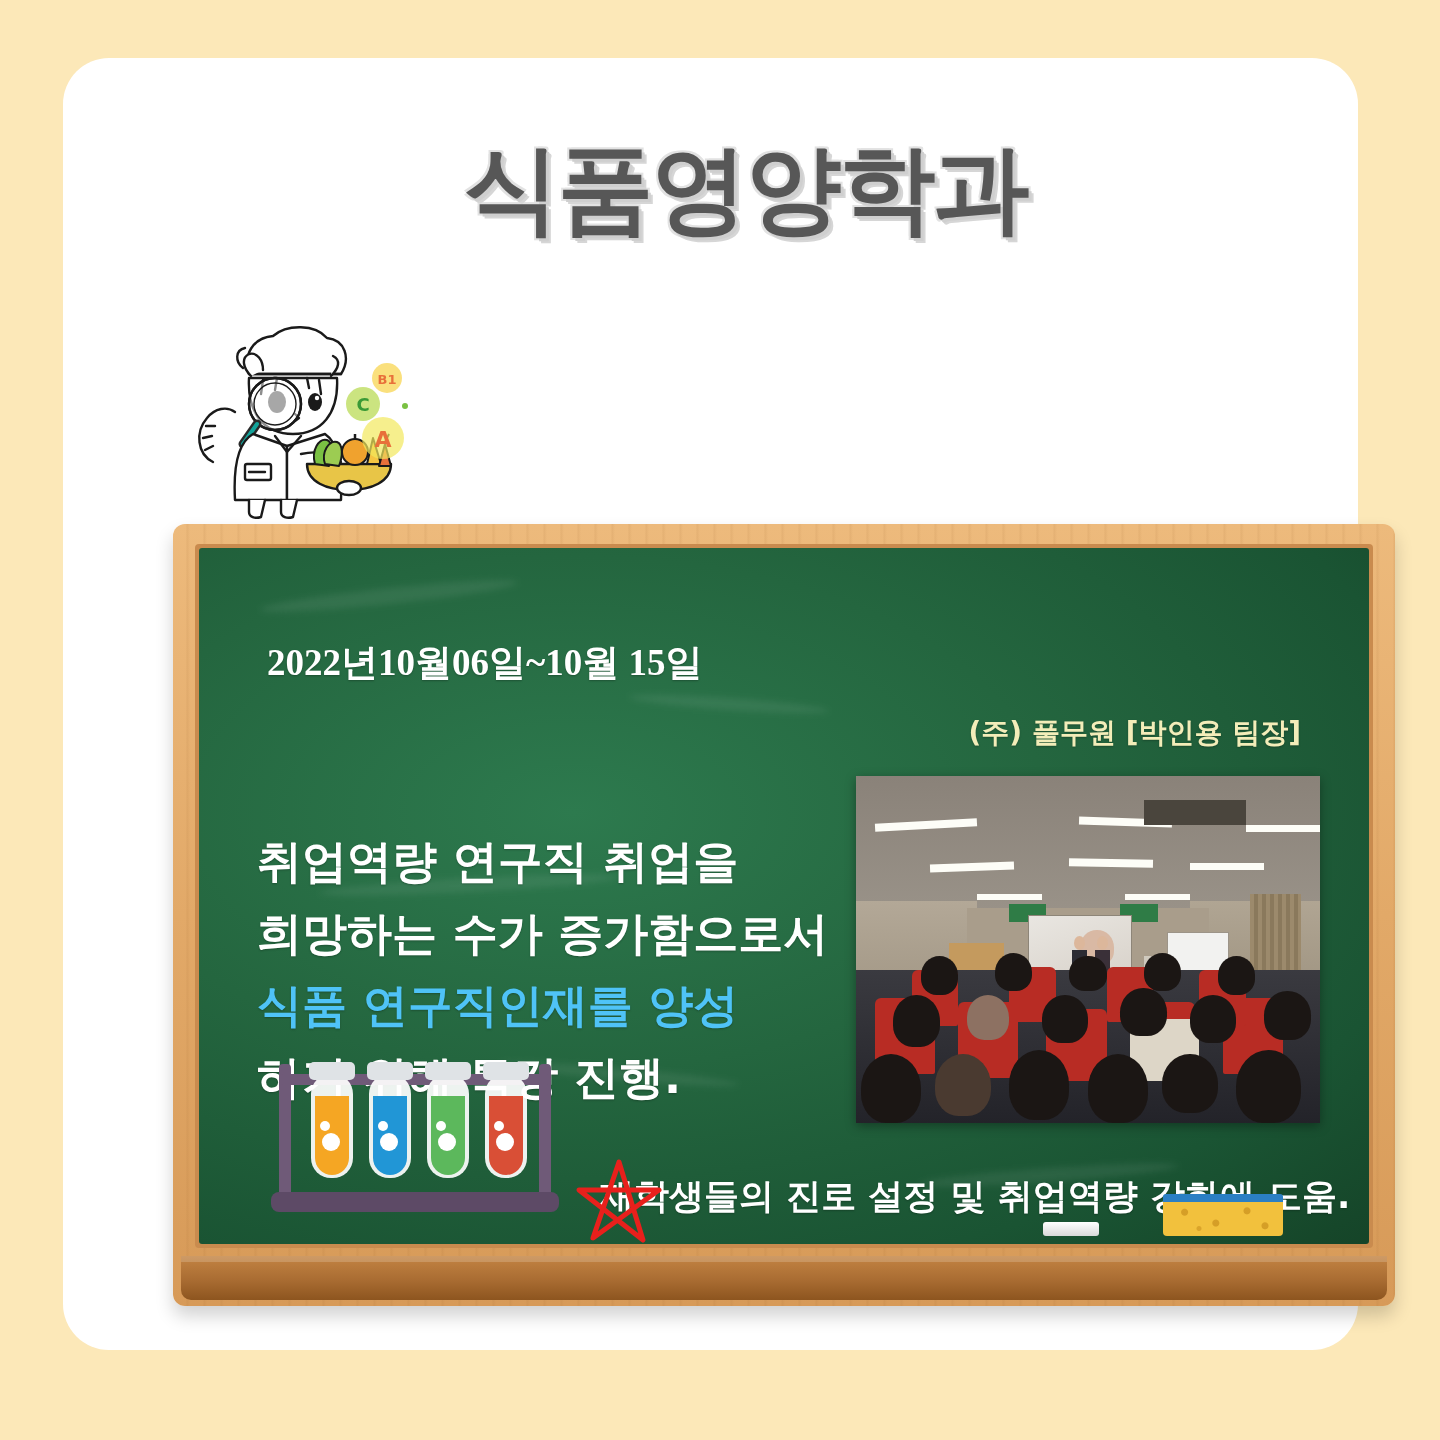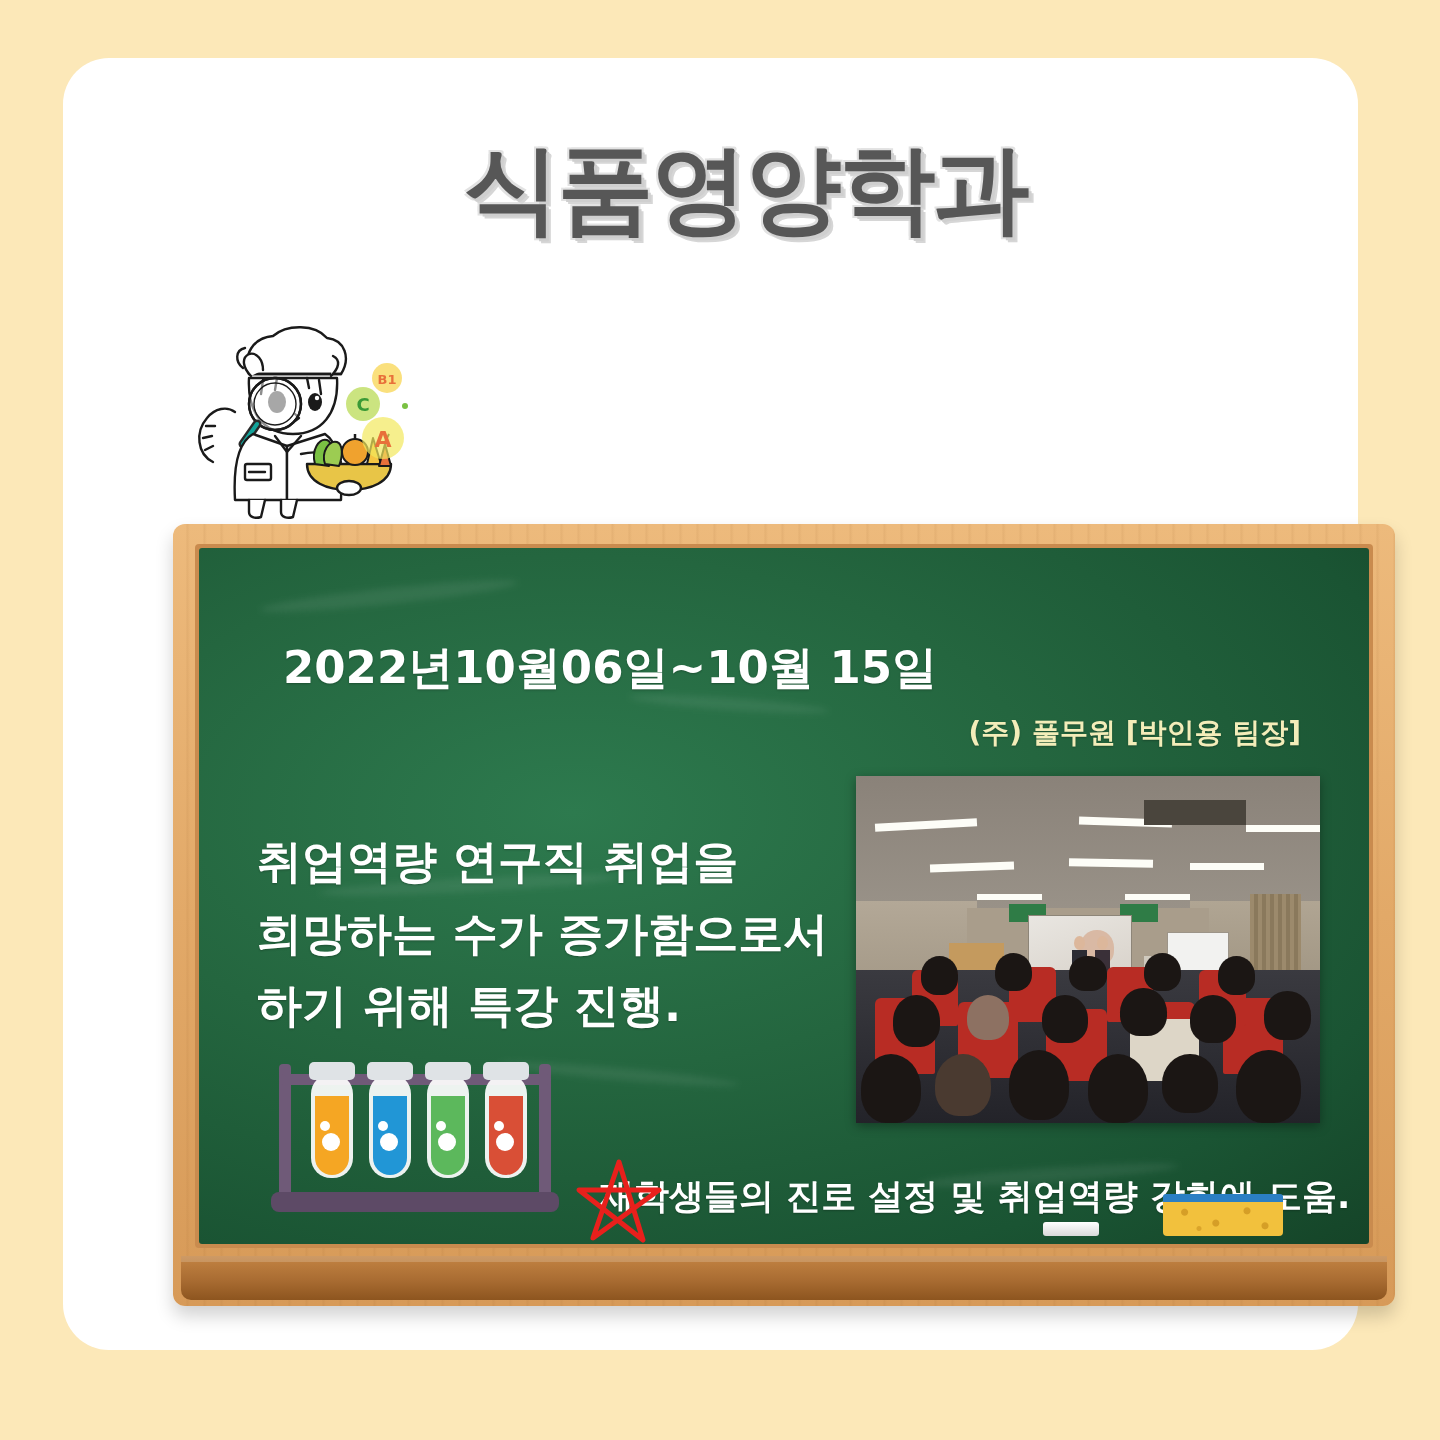--- a/index.html
+++ b/index.html
@@ -130,23 +130,24 @@
     color: #ffffff;
     text-shadow: 0 1px 2px rgba(0,0,0,0.25);
     white-space: nowrap;
   }
   #subject-line {
     left: 60px; top: 28px;
     font-size: 45px;
     font-weight: bold;
   }
   #date-line {
-    left: 84px; top: 90px;
-    font-size: 45px;
+    left: 68px; top: 90px;
+    font-size: 37px;
     font-weight: bold;
+    font-family: Liberation Serif, serif;
   }
   #sponsor-line {
     right: 68px; top: 166px;
     font-size: 28px;
     font-weight: bold;
     color: #f3edb9;
   }
   #body-block {
     position: absolute;
     left: 58px; top: 278px;
@@ -399,20 +400,21 @@
       <div class="smudge" style="left:120px; top:330px; width:300px; height:14px; transform:rotate(-3deg);"></div>
       <div class="smudge" style="left:300px; top:520px; width:240px; height:12px; transform:rotate(5deg);"></div>
       <div class="smudge" style="left:720px; top:620px; width:260px; height:14px; transform:rotate(-4deg);"></div>
 
       <div class="board-text" id="date-line">2022년10월06일~10월 15일</div>
       <div class="board-text" id="sponsor-line">(주) 풀무원 [박인용 팀장]</div>
 
       <div id="body-block">
         <div class="body-line">취업역량 연구직 취업을</div>
         <div class="body-line">희망하는 수가 증가함으로서</div>
+        <div class="body-line accent">식품 연구직인재를 양성</div>
         <div class="body-line">하기 위해 특강 진행.</div>
       </div>
 
       <div id="caption-line">재학생들의 진로 설정 및 취업역량 강화에 도움.</div>
 
       <div id="star-doodle">
         <svg viewBox="0 0 96 96" width="96" height="96">
           <g fill="none" stroke="#e8201c" stroke-width="5" stroke-linecap="round" stroke-linejoin="round">
             <path d="M48 6 L22 82 L88 34 L8 34 L72 84 Z"></path>
           </g>

